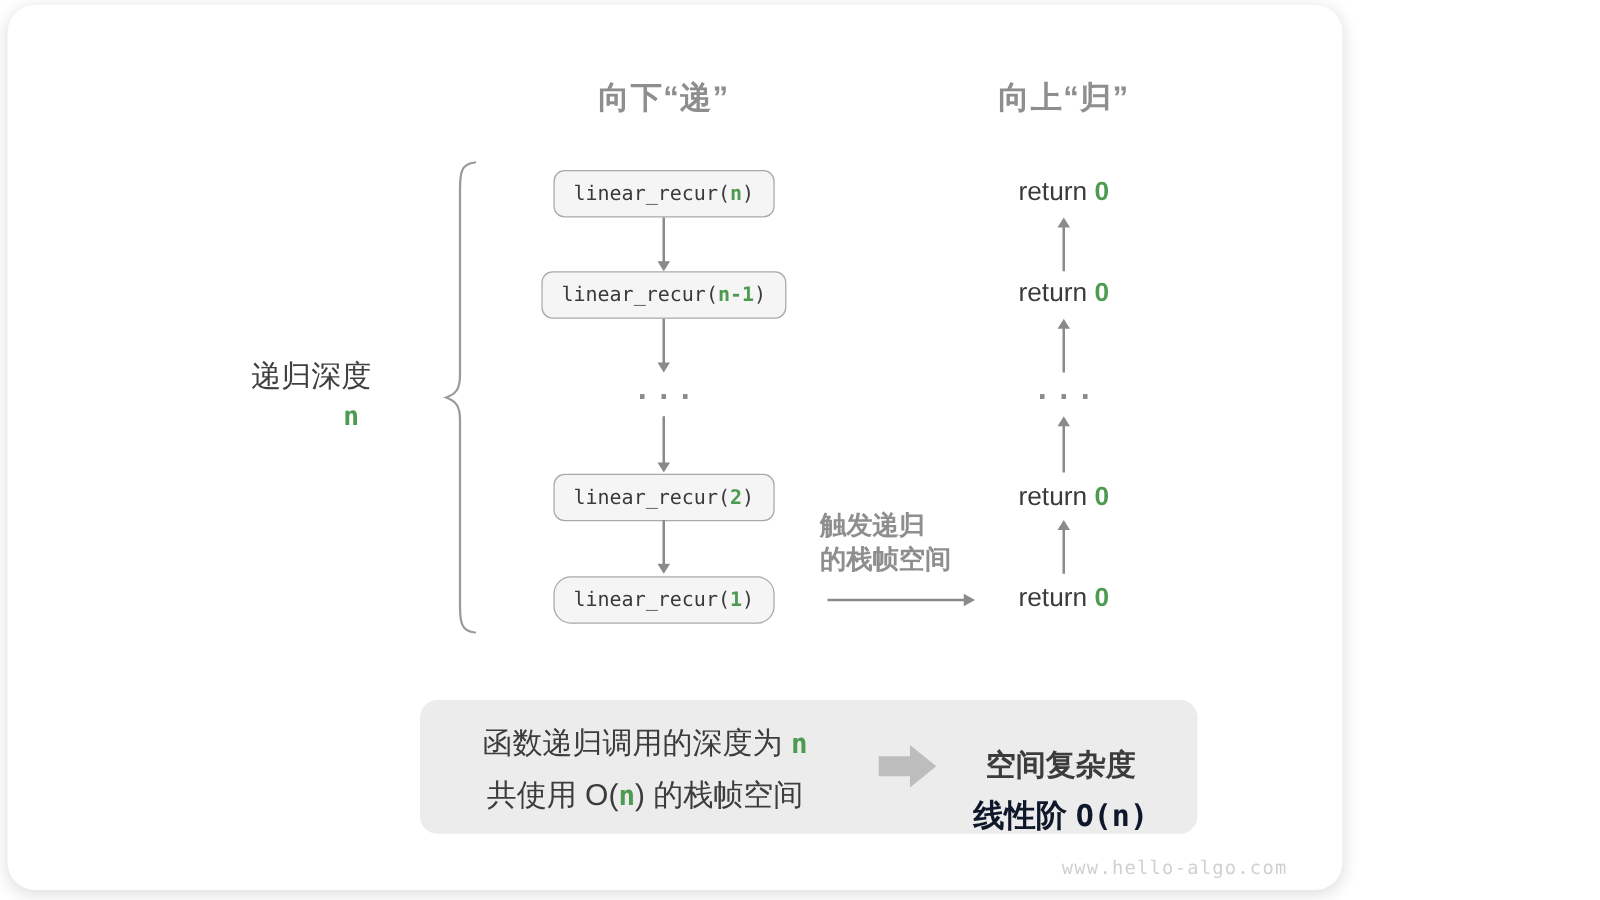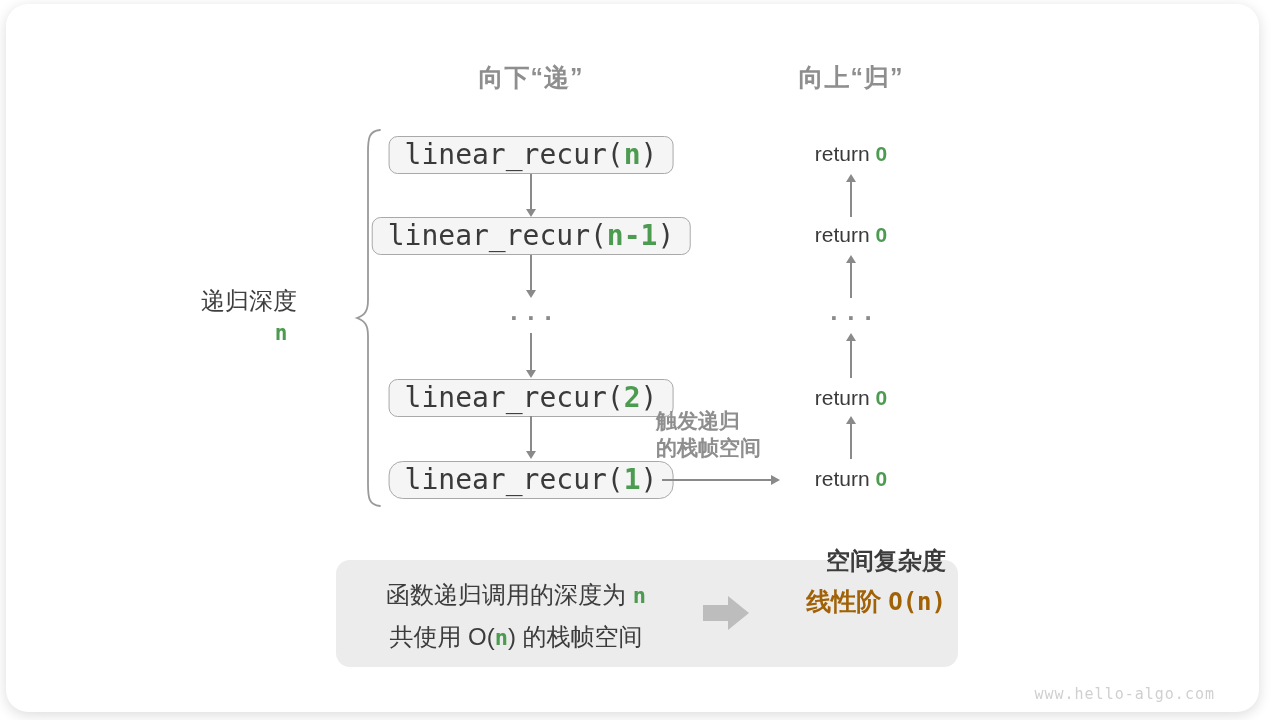--- a/index.html
+++ b/index.html
@@ -3,44 +3,44 @@
 <meta charset="utf-8">
 <style>
   html,body{margin:0;padding:0;}
   body{
     width:1280px;height:720px;position:relative;overflow:hidden;
     background:#ffffff;
     font-family:"Liberation Sans","DejaVu Sans",sans-serif;
     color:#3a3a3a;
   }
   .canvas{
-    position:absolute;left:6px;top:4px;width:1253px;height:708px;
+    position:absolute;left:6px;top:4px;width:1068px;height:708px;
     background:#ffffff;border-radius:22px;
     box-shadow:0 3px 14px rgba(0,0,0,0.14);
   }
   
   .col-header{
     position:absolute;top:57px;width:240px;text-align:center;
     font-size:25px;font-weight:bold;color:#8e8e8e;letter-spacing:1px;
   }
   .hdr-down{left:405px;}
   .hdr-up{left:725px;}
 
   
   .code{font-family:"DejaVu Sans Mono","Liberation Mono",monospace;}
   .green{color:#4c9b50;font-weight:bold;}
-  .blue{color:#a16207;}
+  .blue{color:#0f172a;}
 
   
   .call-box{
     position:absolute;left:525px;transform:translateX(-50%);
     background:#f5f5f5;border:1.5px solid #a9a9a9;border-radius:9px;
     padding:4px 15px;white-space:nowrap;
     font-family:"DejaVu Sans Mono","Liberation Mono",monospace;
-    font-size:28px;color:#3a3a3a;line-height:28px;
+    font-size:16px;color:#3a3a3a;line-height:28px;
   }
   .box-0{top:132px;} .box-1{top:213px;} .box-3{top:375px;} .box-4{top:457px;border-radius:14px;}
 
   
   .ret-row{
     position:absolute;left:845px;transform:translateX(-50%);
     font-family:Liberation Sans, sans-serif;
     font-size:21px;color:#3a3a3a;white-space:nowrap;line-height:26px;
   }
   .ret-0{top:137px;} .ret-1{top:218px;} .ret-3{top:381px;} .ret-4{top:462px;}
@@ -102,21 +102,21 @@
     font-size:24px;color:#3c3c3c;line-height:41px;white-space:nowrap;
   }
   .sum-left .green{font-size:22px;}
   .block-arrow-bar{position:absolute;left:697px;top:601px;width:25px;height:16px;background:#bdbdbd;}
   .block-arrow-head{
     position:absolute;left:722px;top:592px;width:0;height:0;
     border-top:17px solid transparent;border-bottom:17px solid transparent;
     border-left:21px solid #bdbdbd;
   }
   .sum-right{
-    position:absolute;left:745px;top:536px;width:195px;text-align:right;
+    position:absolute;left:745px;top:588px;width:195px;text-align:center;
     line-height:41px;white-space:nowrap;
   }
   .sum-right-title{font-size:24px;font-weight:bold;color:#3c3c3c;}
   .sum-right-result{font-size:25px;font-weight:bold;}
   .sum-right-result .code{font-size:24px;}
 
   
   .watermark{
     position:absolute;right:44px;top:681px;
     font-family:"DejaVu Sans Mono","Liberation Mono",monospace;

